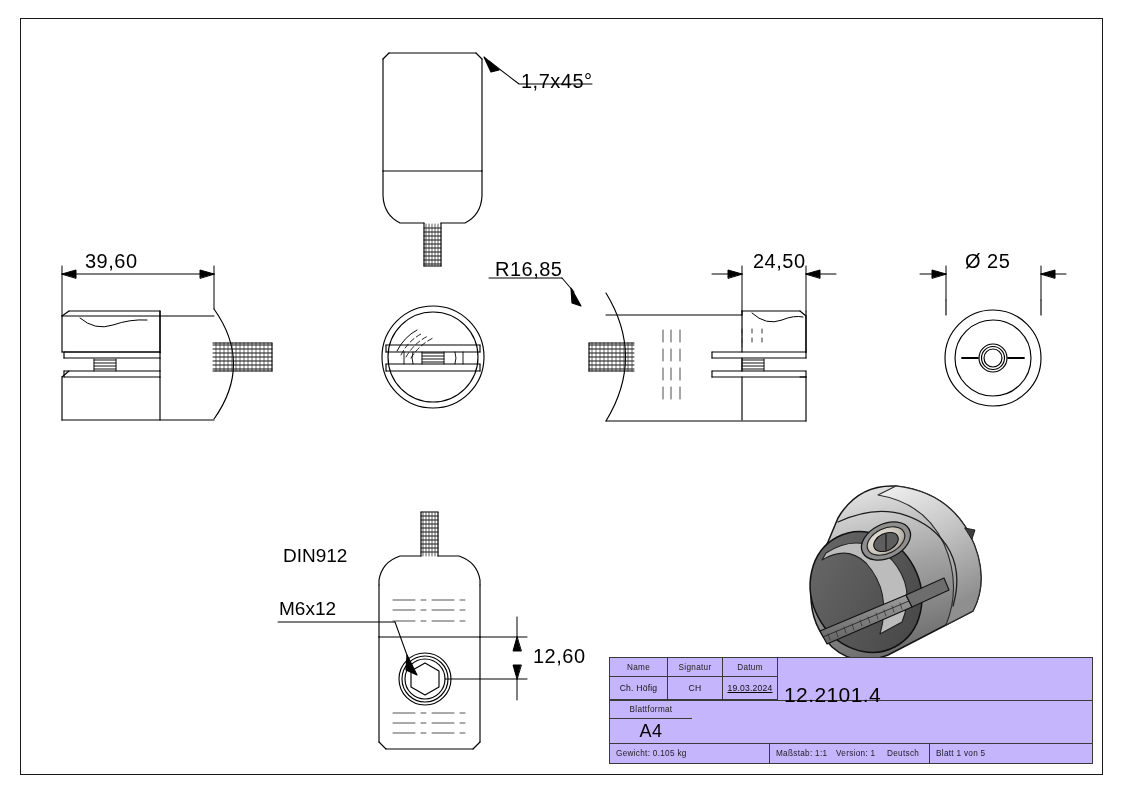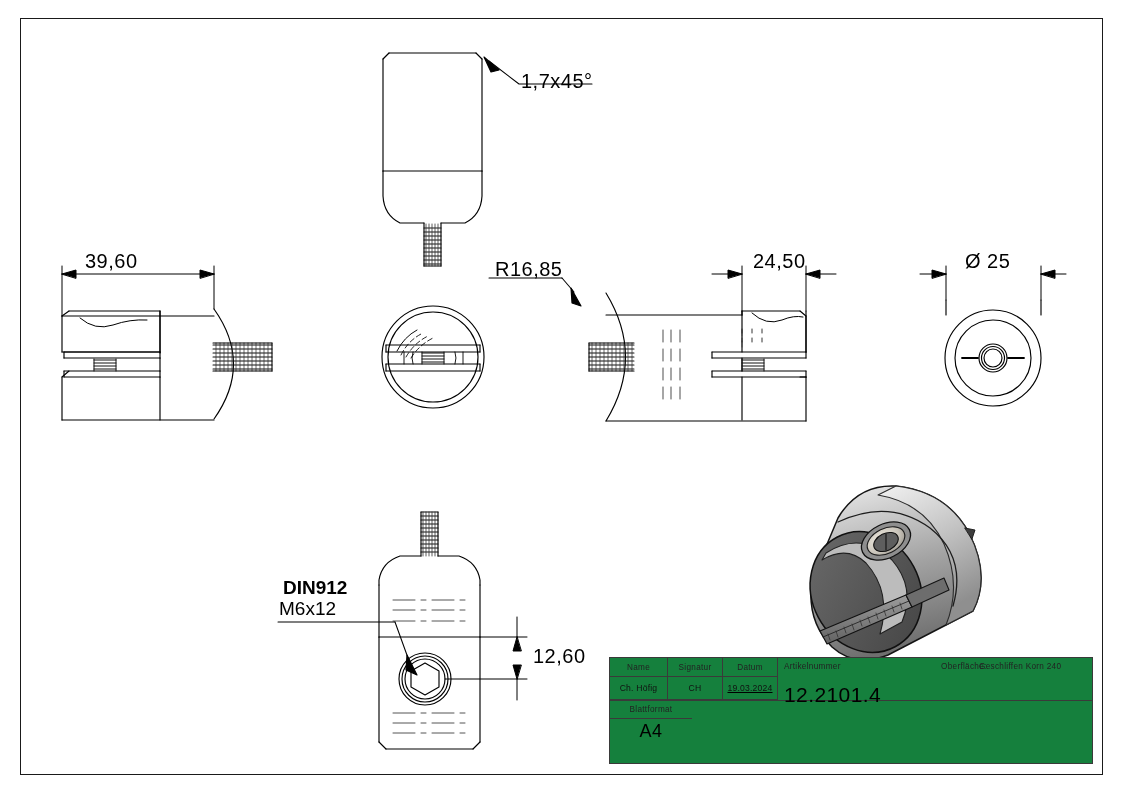--- a/index.html
+++ b/index.html
@@ -15,21 +15,21 @@
            pointer-events:none;}
 
   
   .dimtxt{position:absolute;font-family:"Liberation Sans",sans-serif;
           font-size:20px;letter-spacing:.5px;color:#000;white-space:nowrap;}
   .leadtxt{position:absolute;font-family:"Liberation Sans",sans-serif;
            font-size:19px;color:#000;white-space:nowrap;line-height:1.15;}
 
   
   #titleblock{position:absolute;left:609px;top:657px;width:484px;height:107px;
-              border:1.3px solid #3a3a3a;box-sizing:border-box;background:#15803d;}
+              border:1.3px solid #3a3a3a;box-sizing:border-box;background:#c4b5fd;}
   .tb-row{display:flex;width:100%;box-sizing:border-box;}
   .tb-cell{box-sizing:border-box;position:relative;}
   .tb-b-r{border-right:1.1px solid #3a3a3a;}
   .tb-b-b{border-bottom:1.1px solid #3a3a3a;}
   .lbl{font-size:8.2px;color:#222;letter-spacing:.3px;}
   .lblc{font-size:8.2px;color:#222;text-align:center;letter-spacing:.3px;}
   .val{font-size:8.6px;color:#111;text-align:right;letter-spacing:.2px;}
   .artno{font-size:21px;color:#000;letter-spacing:.4px;line-height:1;}
   .a4{font-size:18px;text-align:center;letter-spacing:.5px;}
   .center-mid{display:flex;align-items:center;justify-content:center;}
@@ -485,39 +485,34 @@
   <div class="dimtxt" style="left:85px;top:250px;">39,60</div>
 
   <div class="dimtxt" style="left:495px;top:258px;">R16,85</div>
 
   <div class="dimtxt" style="left:753px;top:250px;">24,50</div>
 
   <div class="dimtxt" style="left:965px;top:250px;">Ø 25</div>
 
   <div class="dimtxt" style="left:533px;top:645px;">12,60</div>
 
-  <div class="leadtxt" style="left:283px;top:577px;font-weight:bold;">DIN912</div>
+  <div class="leadtxt" style="left:283px;top:545px;">DIN912</div>
   <div class="leadtxt" style="left:279px;top:598px;">M6x12</div>
 
   <div id="titleblock">
 
     <div class="tb-row" style="height:19px;">
       <div class="tb-cell tb-b-r tb-b-b center-mid" style="width:58px;">
         <span class="lblc">Name</span>
       </div>
       <div class="tb-cell tb-b-r tb-b-b center-mid" style="width:55px;">
         <span class="lblc">Signatur</span>
       </div>
       <div class="tb-cell tb-b-r tb-b-b center-mid" style="width:55px;">
         <span class="lblc">Datum</span>
-      </div>
-      <div class="tb-cell" style="width:314px;position:relative;">
-        <span class="lbl" style="position:absolute;left:6px;top:4px;">Artikelnummer</span>
-        <span class="lbl" style="position:absolute;left:163px;top:4px;">Oberfläche:</span>
-        <span class="lbl" style="position:absolute;left:201px;top:4px;">Geschliffen Korn 240</span>
       </div>
     </div>
 
     <div class="tb-row" style="height:23px;">
       <div class="tb-cell tb-b-r tb-b-b center-mid" style="width:58px;">
         <span class="val">Ch. Höfig</span>
       </div>
       <div class="tb-cell tb-b-r tb-b-b center-mid" style="width:55px;">
         <span class="val">CH</span>
       </div>
@@ -533,16 +528,29 @@
       <div class="tb-cell" style="width:82px;">
         <div class="tb-b-b center-mid" style="height:17px;">
           <span class="lblc">Blattformat</span>
         </div>
         <div class="center-mid" style="height:25px;">
           <span class="a4">A4</span>
         </div>
       </div>
     </div>
 
+    <div class="tb-row" style="height:20px;border-top:1.1px solid #3a3a3a;">
+      <div class="tb-cell tb-b-r" style="width:160px;position:relative;">
+        <span class="lbl" style="position:absolute;left:6px;top:5px;">Gewicht: 0.105 kg</span>
+      </div>
+      <div class="tb-cell tb-b-r" style="width:160px;position:relative;">
+        <span class="lbl" style="position:absolute;left:6px;top:5px;">Maßstab: 1:1</span>
+        <span class="lbl" style="position:absolute;left:66px;top:5px;">Version: 1</span>
+        <span class="lbl" style="position:absolute;left:117px;top:5px;">Deutsch</span>
+      </div>
+      <div class="tb-cell" style="width:162px;position:relative;">
+        <span class="lbl" style="position:absolute;left:6px;top:5px;">Blatt 1 von 5</span>
+      </div>
+    </div>
 
   </div>
 
 </div>
 
 </body></html>

